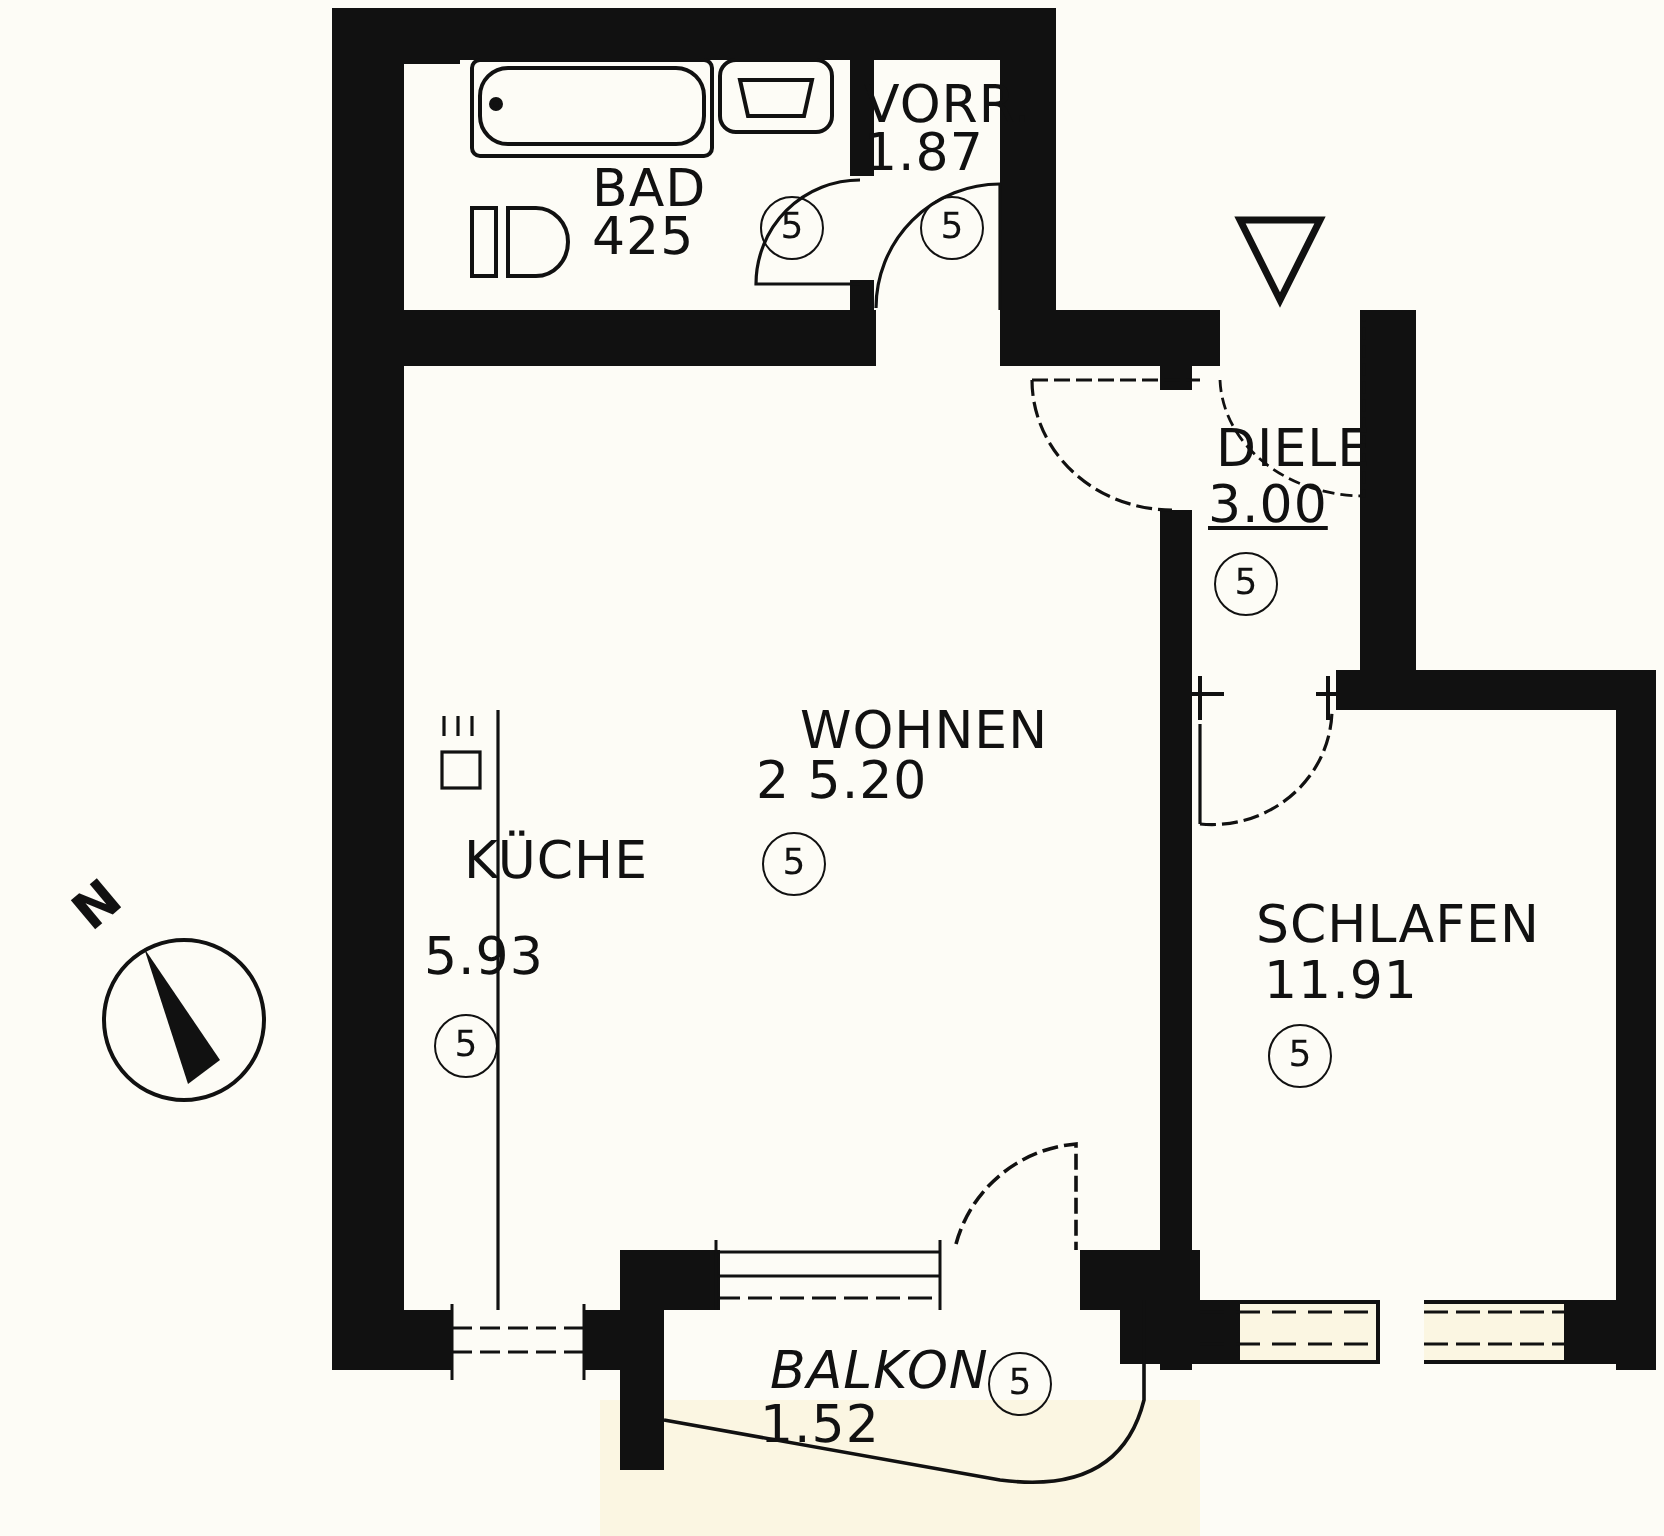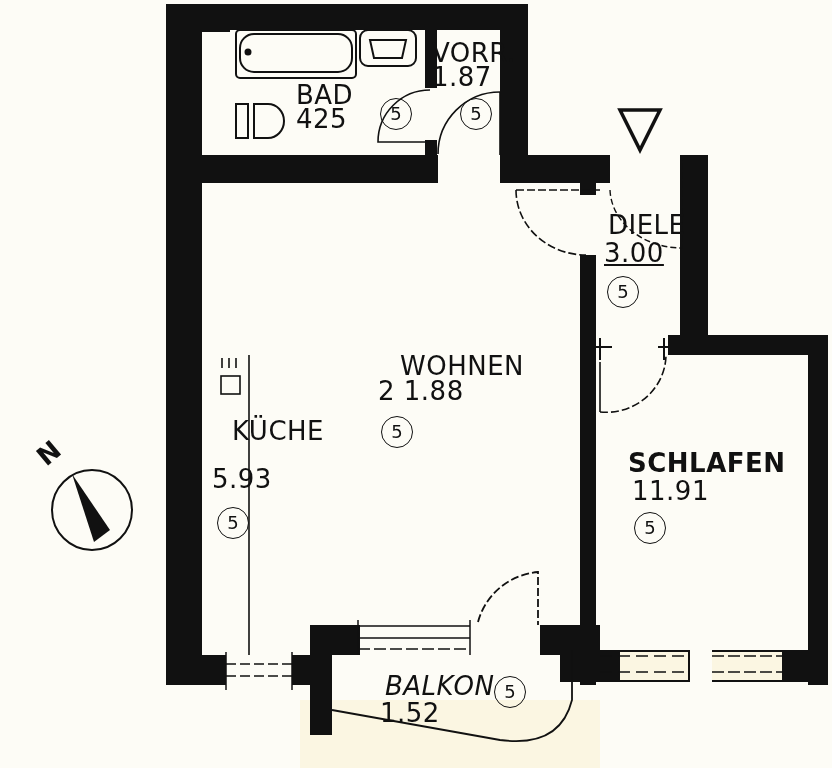--- a/index.html
+++ b/index.html
@@ -180,26 +180,26 @@
 
 <div class="label" style="left:432px;top:42px;">VORR.</div>
 <div class="label" style="left:432px;top:66px;">1.87</div>
 <div class="circle" style="left:460px;top:98px;">5</div>
 
 <div class="label" style="left:608px;top:214px;">DIELE</div>
 <div class="label" style="left:604px;top:242px;text-decoration:underline;">3.00</div>
 <div class="circle" style="left:607px;top:276px;">5</div>
 
 <div class="label" style="left:400px;top:355px;">WOHNEN</div>
-<div class="label" style="left:378px;top:380px;">2 1.88</div>
+<div class="label" style="left:378px;top:380px;">2 5.20</div>
 <div class="circle" style="left:381px;top:416px;">5</div>
 
 <div class="label" style="left:212px;top:420px;margin-left:20px;">KÜCHE</div>
 <div class="label" style="left:212px;top:468px;">5.93</div>
 <div class="circle" style="left:217px;top:507px;">5</div>
 
-<div class="label" style="left:628px;top:452px;font-weight:bold;">SCHLAFEN</div>
+<div class="label" style="left:628px;top:452px;">SCHLAFEN</div>
 <div class="label" style="left:632px;top:480px;">11.91</div>
 <div class="circle" style="left:634px;top:512px;">5</div>
 
 <div class="label" style="left:385px;top:675px;font-style:italic;">BALKON</div>
 <div class="label" style="left:380px;top:702px;">1.52</div>
 <div class="circle" style="left:494px;top:676px;">5</div>
 
 </body></html>

